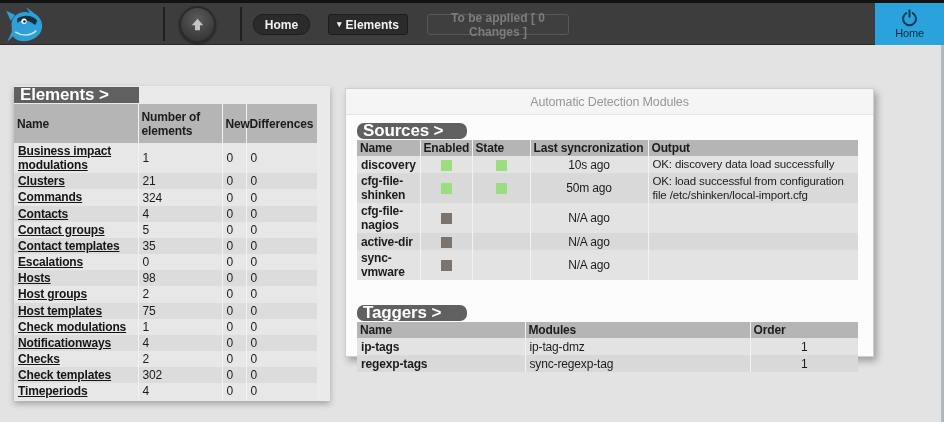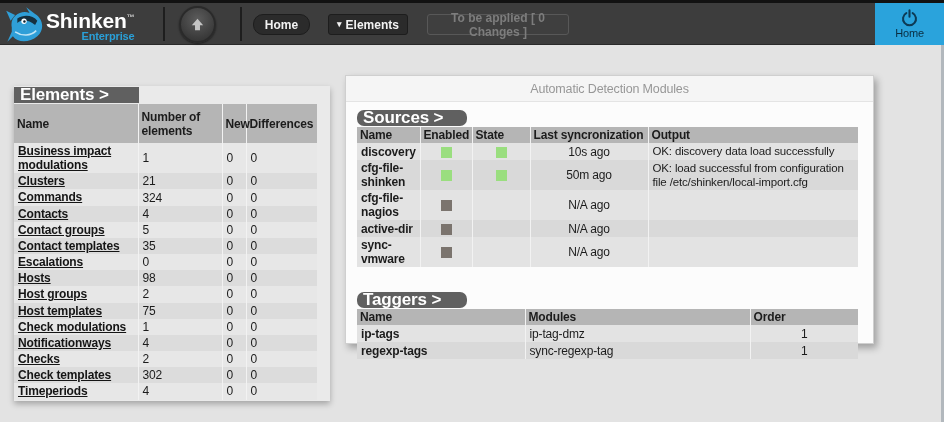--- a/index.html
+++ b/index.html
@@ -50,21 +50,21 @@
   .el-table { width:303px; }
   .el-table th { height:39px; }
   .el-table col.c1 { width:124px; } .el-table col.c2 { width:84px; }
   .el-table col.c3 { width:24px; }  .el-table col.c4 { width:71px; }
   .el-table tbody tr { height:16px; }
   .el-table tbody tr:nth-child(odd) { background:#e7e7e7; }
   .el-table tbody tr:nth-child(even) { background:#dcdcdc; }
   .el-table a { color:#151515; font-weight:bold; text-decoration:underline; cursor:pointer; line-height:1.18; }
 
   
-  .card { position:absolute; left:345px; top:75px; width:529px; height:269px; background:#fcfcfc;
+  .card { position:absolute; left:345px; top:88px; width:529px; height:269px; background:#fcfcfc;
           border:1px solid #cfcfcf; box-shadow:3px 4px 7px rgba(0,0,0,.3); }
   .card-title { height:26px; line-height:26px; text-align:center; color:#979797; font-size:12.5px;
                 background:#f5f5f5; border-bottom:1px solid #e4e4e4; }
   .card .tab { margin:8px 0 0 11px; width:110px;border-radius:7px; }
   .card table { margin-left:11px; width:501px; }
   .src-table col.c1 { width:63px; }  .src-table col.c2 { width:52px; }
   .src-table col.c3 { width:58px; }  .src-table col.c4 { width:118px; }
   .src-table col.c5 { width:210px; }
   .src-table th { height:16px; font-size:12px; }
   .src-table tbody tr { height:17px; }
@@ -91,24 +91,20 @@
   <header class="topbar">
     <div class="logo">
       <svg width="40" height="40" viewBox="0 0 36 36">
         <path d="M2 6 L10 10 L6 15 Z" fill="#2f9fd8"></path>
         <path d="M7 21 C5 11 15 5 23 8 L20 3 L28 9 C35 13 37 23 30 29 C23 35 12 35 8 29 L3 34 L7 25 Z" fill="#2f9fd8"></path>
         <path d="M12 13 C18 9 26 10 30 15 L28 19 C22 14 16 14 12 17 Z" fill="#16303f"></path>
         <circle cx="18" cy="15.5" r="2.4" fill="#ffffff"></circle>
         <circle cx="18.4" cy="15.7" r="1.1" fill="#0a2230"></circle>
         <path d="M10 25 C16 29 24 29 29 24" stroke="#bfe4f5" stroke-width="1.4" fill="none"></path>
       </svg>
-      <div class="logo-text">
-        <div class="logo-title"><span>Shinken</span><span class="logo-tm">™</span></div>
-        <div class="logo-sub">Enterprise</div>
-      </div>
     </div>
 
     <div class="tb-divider d1"></div>
     <button class="up-btn">
       <svg width="17" height="17" viewBox="0 0 24 24">
         <path d="M12 4 L20 13 H15.5 V20 H8.5 V13 H4 Z" fill="#c4c4c4"></path>
       </svg>
     </button>
     <div class="tb-divider d2"></div>
 

